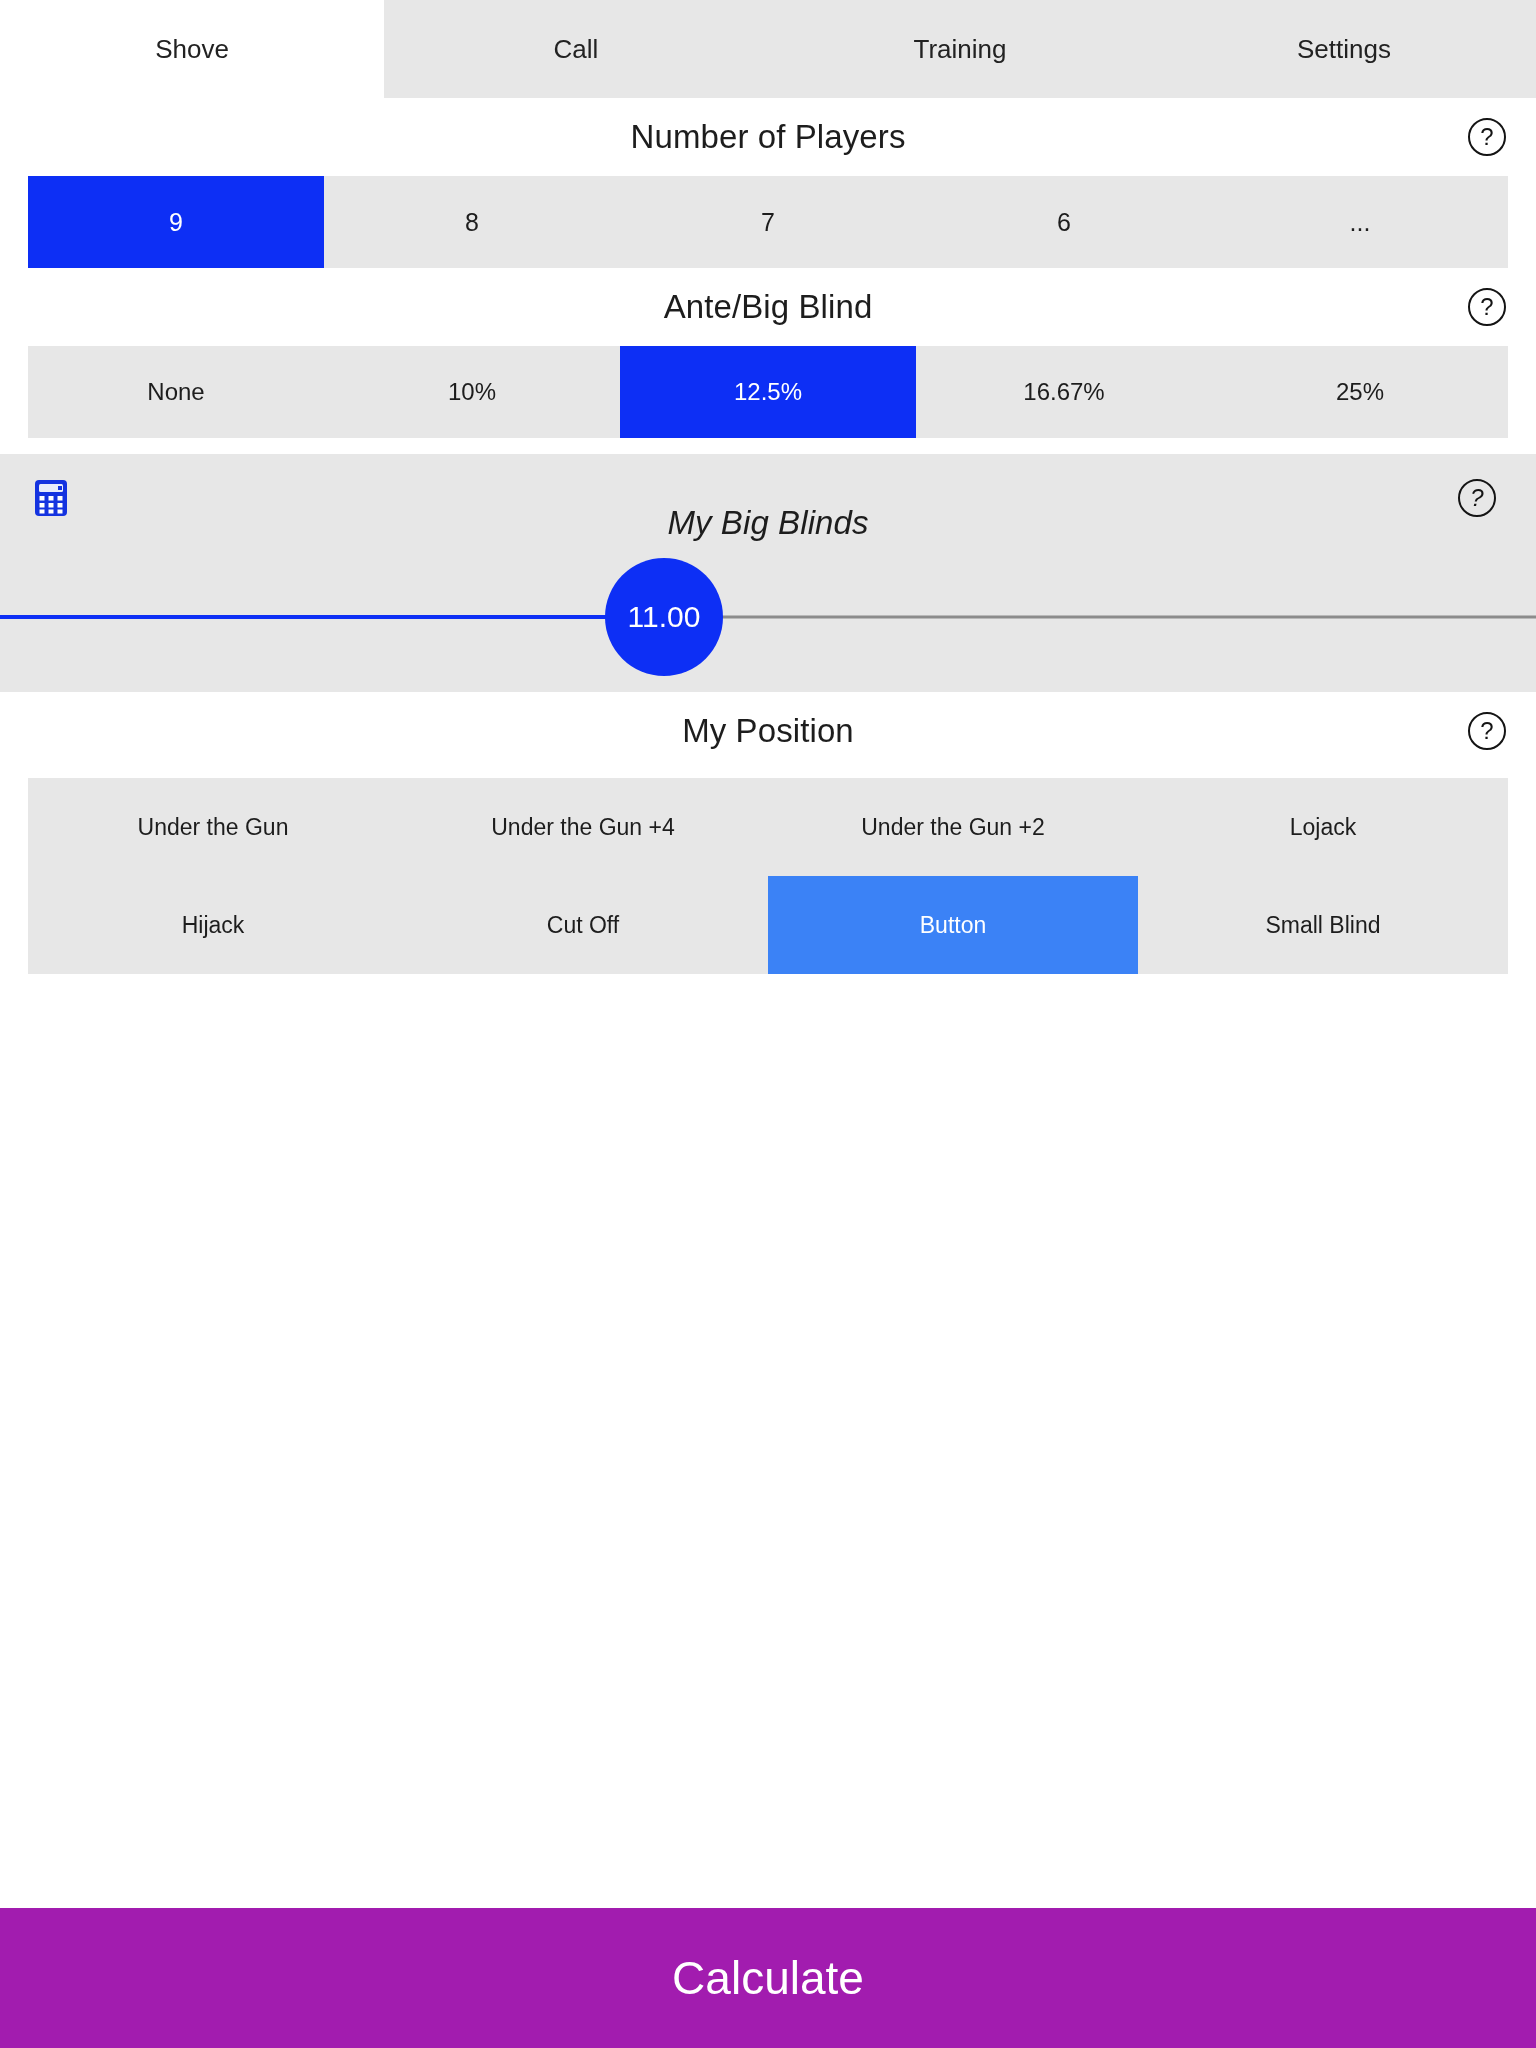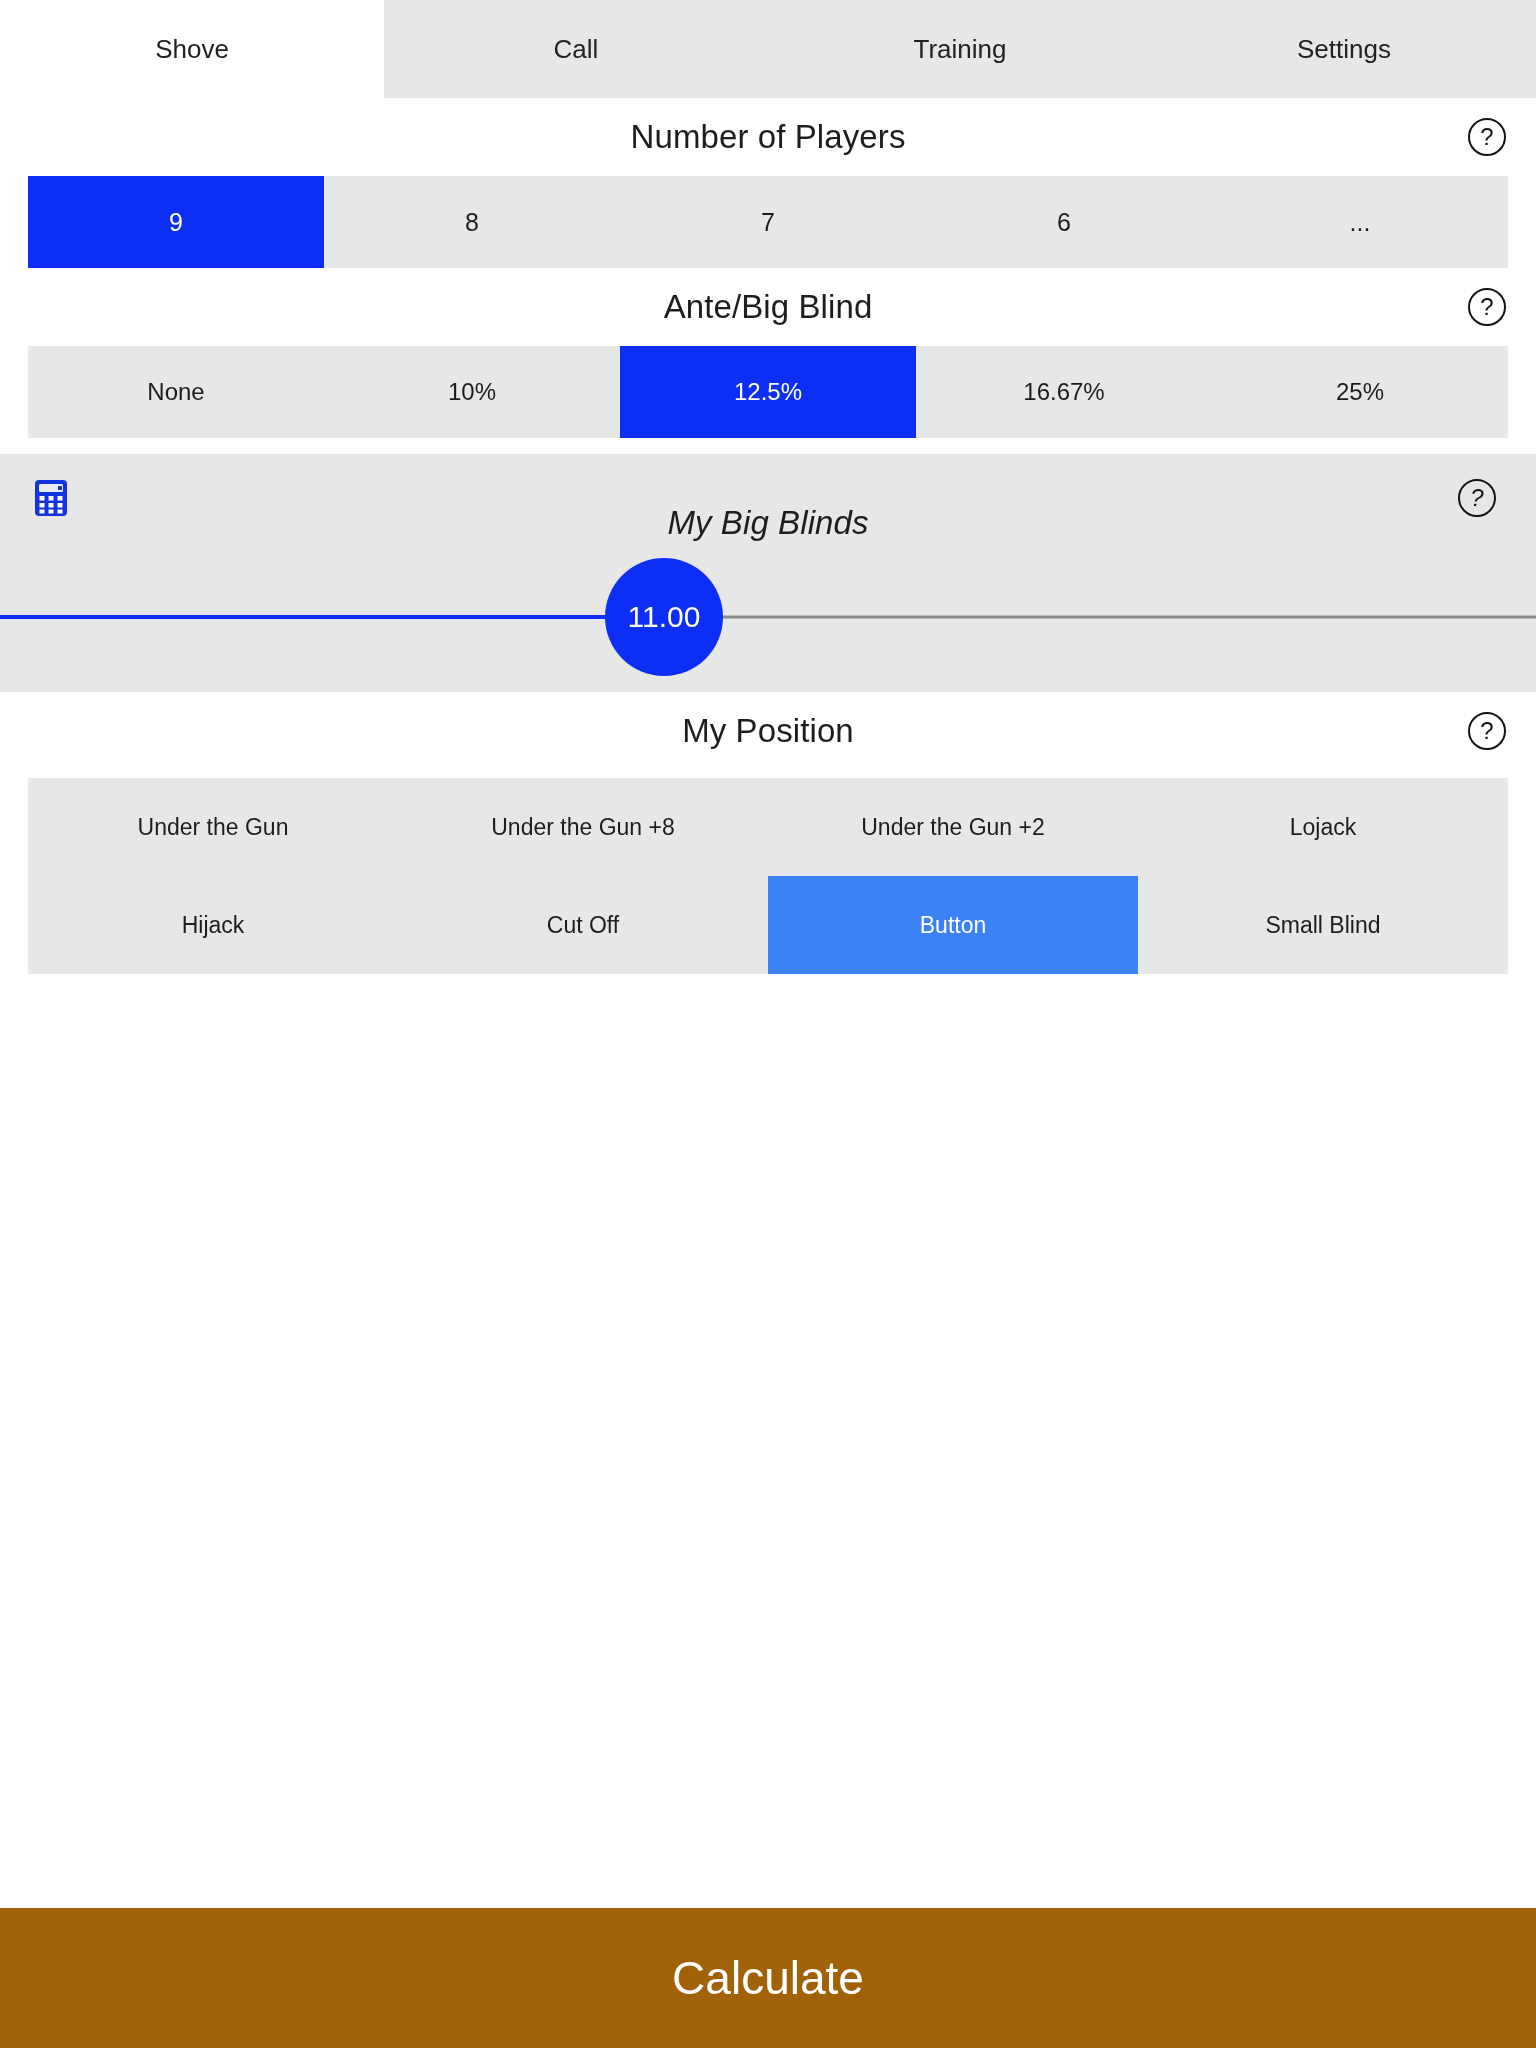--- a/index.html
+++ b/index.html
@@ -188,21 +188,21 @@
     color: #ffffff;
   }
 
   
   .calculate {
     position: absolute;
     left: 0;
     right: 0;
     bottom: 0;
     height: 140px;
-    background: #a16207;
+    background: #a21caf;
     color: #ffffff;
     display: flex;
     align-items: center;
     justify-content: center;
     font-size: 46px;
     cursor: pointer;
     user-select: none;
     border: none;
     width: 100%;
     font-family: "Liberation Sans", sans-serif;
@@ -315,21 +315,21 @@
   <div class="help-icon">
     <span>?</span>
   </div>
 </div>
 <div class="pos-wrap">
   <div class="pos-grid">
     <div class="pos-item">
       <span>Under the Gun</span>
     </div>
     <div class="pos-item">
-      <span>Under the Gun +8</span>
+      <span>Under the Gun +4</span>
     </div>
     <div class="pos-item">
       <span>Under the Gun +2</span>
     </div>
     <div class="pos-item">
       <span>Lojack</span>
     </div>
     <div class="pos-item">
       <span>Hijack</span>
     </div>

